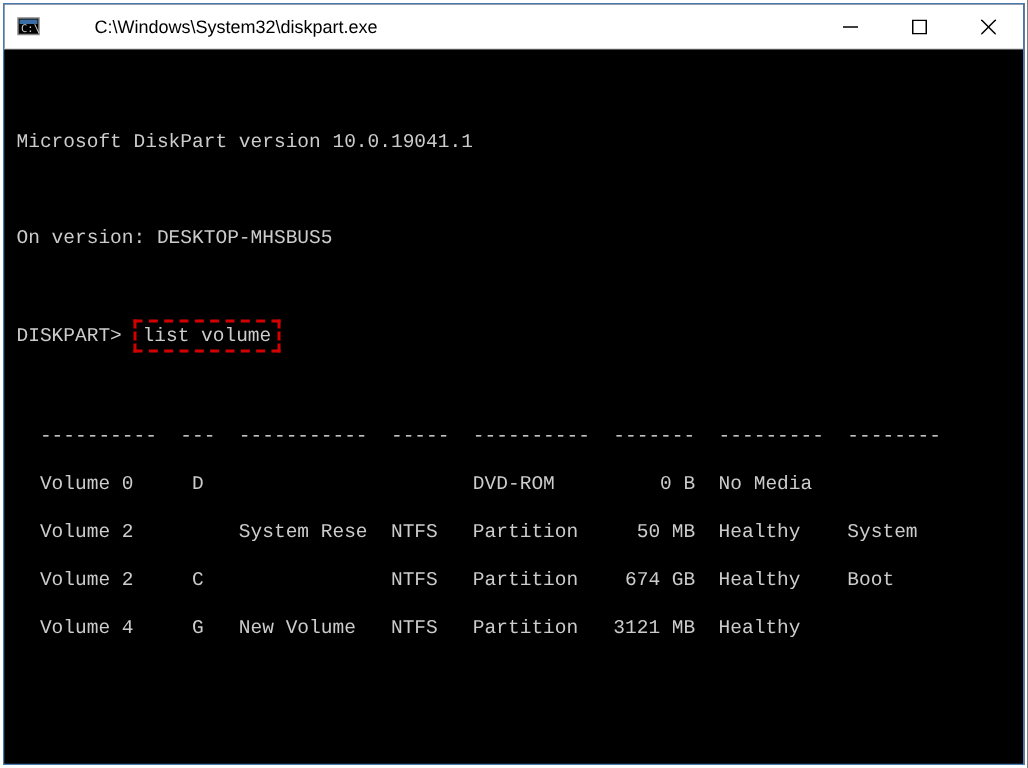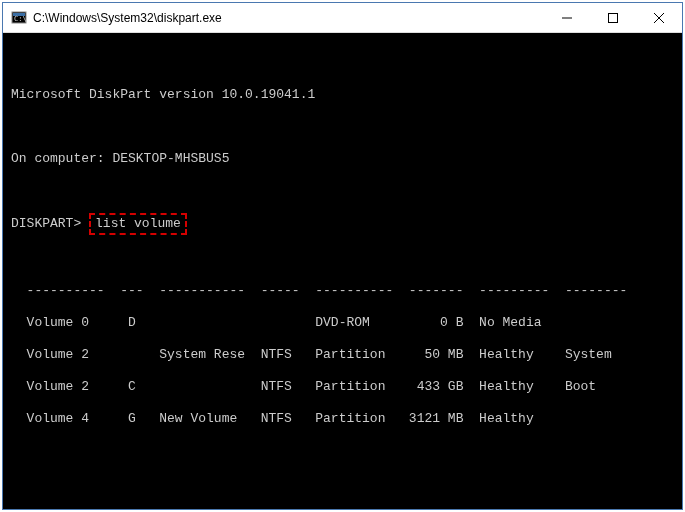--- a/index.html
+++ b/index.html
@@ -31,20 +31,21 @@
       height: 16px;
       margin: 0 6px 0 8px;
       display: flex;
       align-items: center;
       justify-content: center;
     }
     .title-text {
       font-size: 12px;
       color: #000;
       flex: 1;
+      margin-left: 30px;
     }
     .win-controls {
       display: flex;
       height: 100%;
     }
     .win-btn {
       width: 46px;
       height: 100%;
       display: flex;
       align-items: center;
@@ -103,28 +104,28 @@
           <line x1="10" y1="0" x2="0" y2="10" stroke="#000" stroke-width="1"></line>
         </svg>
       </div>
     </div>
   </div>
 
   <div class="terminal">
 <span class="row"> </span>
 <span class="row">Microsoft DiskPart version 10.0.19041.1</span>
 <span class="row"> </span>
-<span class="row">On computer: DESKTOP-MHSBUS5</span>
+<span class="row">On version: DESKTOP-MHSBUS5</span>
 <span class="row"> </span>
 <span class="row"><span>DISKPART&gt;</span> <span class="highlight-box"><span>list volume</span></span></span>
 <span class="row"> </span>
 <span class="row">  ----------  ---  -----------  -----  ----------  -------  ---------  --------</span>
 <span class="row">  Volume 0     D                       DVD-ROM         0 B  No Media</span>
 <span class="row">  Volume 2         System Rese  NTFS   Partition     50 MB  Healthy    System</span>
-<span class="row">  Volume 2     C                NTFS   Partition    433 GB  Healthy    Boot</span>
+<span class="row">  Volume 2     C                NTFS   Partition    674 GB  Healthy    Boot</span>
 <span class="row">  Volume 4     G   New Volume   NTFS   Partition   3121 MB  Healthy</span>
 
 
 
 
 
 
 
 
 

